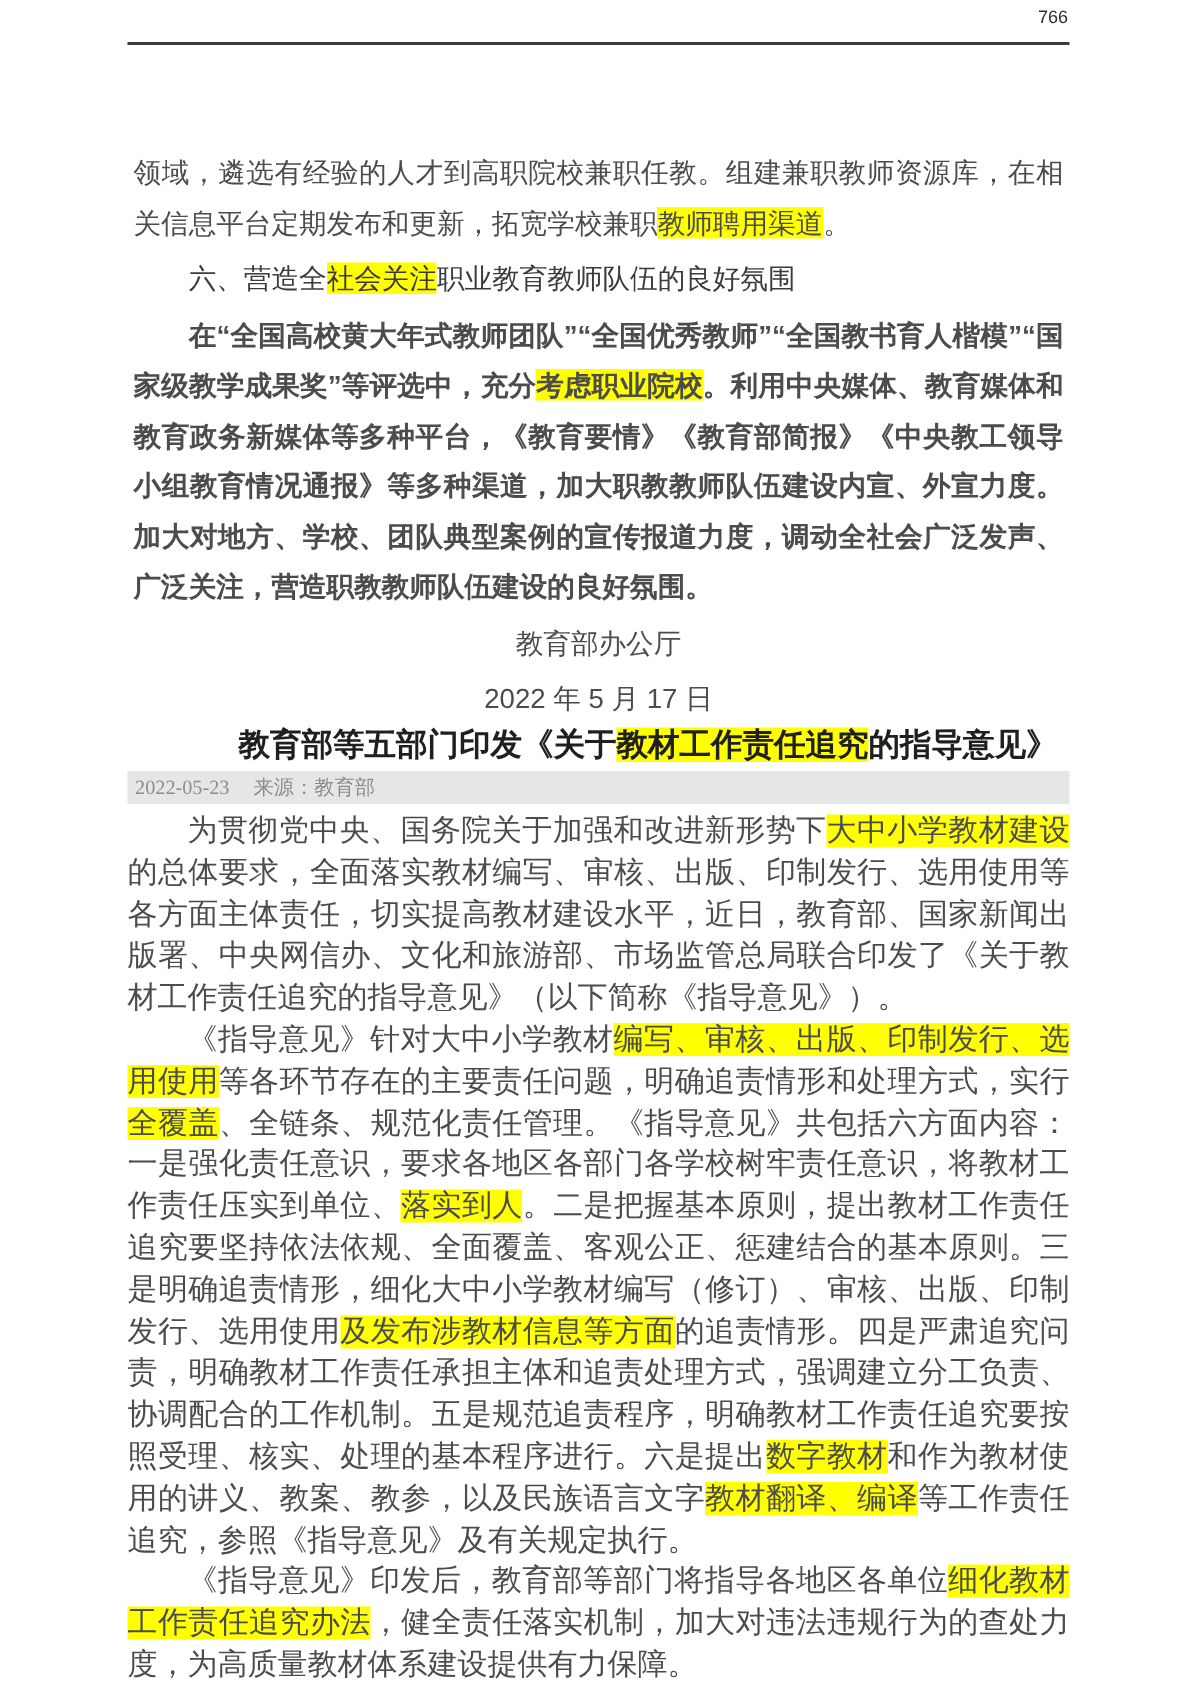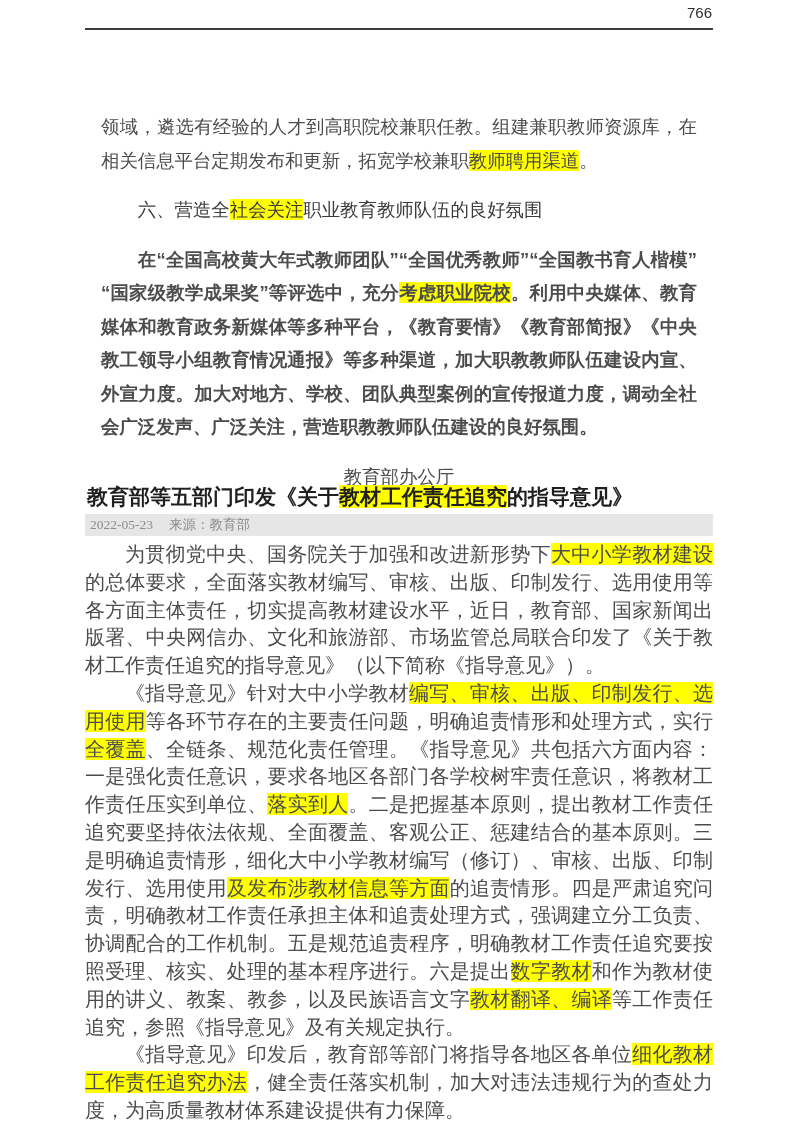--- a/index.html
+++ b/index.html
@@ -5,42 +5,42 @@
   html,body{margin:0;padding:0;background:#ffffff;}
   .page{
     position:relative;
     width:793px;height:1122px;
     background:#ffffff;
     font-family:"Liberation Sans", sans-serif;
     overflow:hidden;
   }
   .pagenum{
     position:absolute;top:4px;right:81px;
-    font-size:15px;color:#2e2e2e;
+    font-size:12px;color:#2e2e2e;
   }
   .rule{
     position:absolute;top:28px;left:85px;width:628px;
     border-top:2px solid var(--color-rule,#3d3d3d);
   }
   .doc1{
     position:absolute;top:94px;left:85px;width:628px;
     font-size:18.4px;line-height:33.5px;
     color:var(--color-body_text,#4c4c4c);
     text-align:justify;word-break:break-all;
   }
-  .doc1 p{margin:16px;}
+  .doc1 p{margin:4px;}
   .doc1 .ind{text-indent:2em;font-weight:bold;}
   .doc1 .h1s{
     text-indent:2em;font-weight:normal;
     color:var(--color-heading_text,#3b3b3b);
   }
   .doc1 .sig{text-align:center;text-indent:0;}
   .title2{
-    position:absolute;top:483px;left:87px;width:628px;
-    margin:0;text-align:left;
+    position:absolute;top:483px;left:77px;width:628px;
+    margin:0;text-align:right;
     font-size:21px;line-height:28px;font-weight:bold;
     color:var(--color-title_text,#1f1f1f);
     word-break:break-all;
   }
   .meta{
     position:absolute;top:514px;left:85px;width:623px;
     height:22px;line-height:22px;
     background:var(--color-meta_bg,#e6e6e6);
     color:var(--color-meta_text,#8c8c8c);
     font-family:"Liberation Serif", serif;

